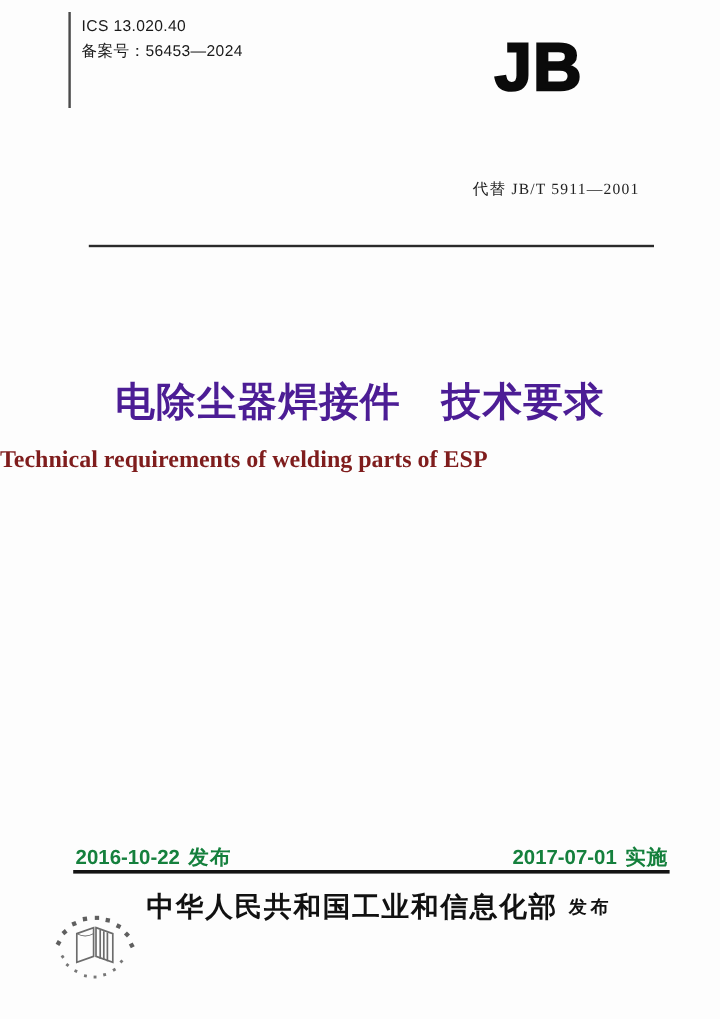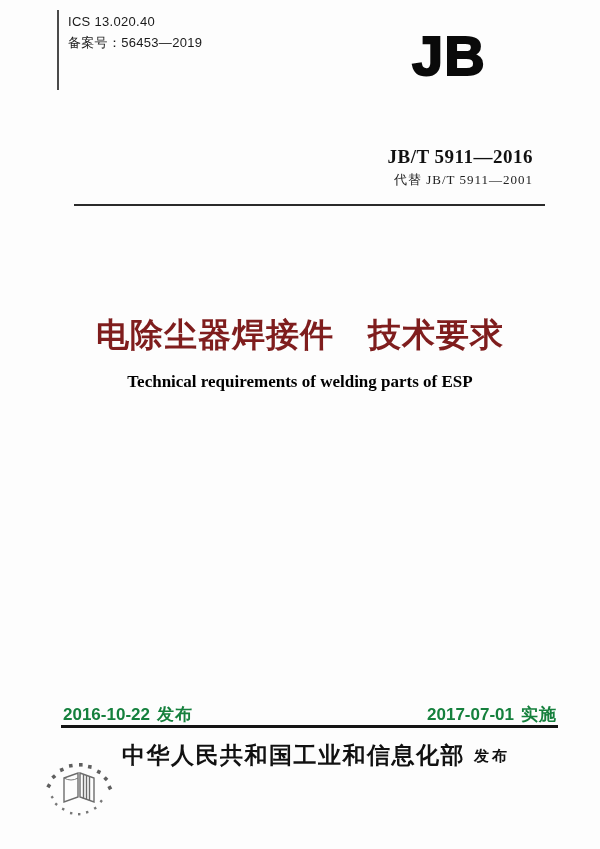--- a/index.html
+++ b/index.html
@@ -86,31 +86,31 @@
 
   
   .title-cn {
     position: absolute;
     left: 0; top: 313px;
     width: 100%;
     text-align: center;
     font-size: 33px;
     font-weight: 700;
     letter-spacing: 1px;
-    color: #7f1d1d;
+    color: #4c1d95;
   }
   .title-en {
     position: absolute;
     left: 0; top: 372px;
     width: 100%;
-    text-align: center;
+    text-align: left;
     font-family: "Liberation Serif", "DejaVu Serif", serif;
-    font-size: 17px;
-    font-weight: 700;
-    color: #000000;
+    font-size: 20px;
+    font-weight: 700;
+    color: #7f1d1d;
   }
 
   
   .date-row {
     position: absolute;
     left: 63px; top: 703px;
     width: 494px;
     display: flex;
     justify-content: space-between;
     font-size: 17px;
@@ -155,28 +155,27 @@
 </style>
 </head>
 <body>
 
 <div class="page">
 
   <div class="ics-rule"></div>
 
   <div class="ics-block">
     <div>ICS 13.020.40</div>
-    <div>备案号：56453—2019</div>
+    <div>备案号：56453—2024</div>
   </div>
 
   <div class="jb-logo">JB</div>
 
 
   <div class="std-block">
-    <div class="std-code">JB/T 5911—2016</div>
     <div class="replaces">代替 JB/T 5911—2001</div>
   </div>
 
   <div class="rule-top"></div>
 
   <div class="title-cn">电除尘器焊接件　技术要求</div>
   <div class="title-en">Technical requirements of welding parts of ESP</div>
 
   <div class="date-row">
     <div>

